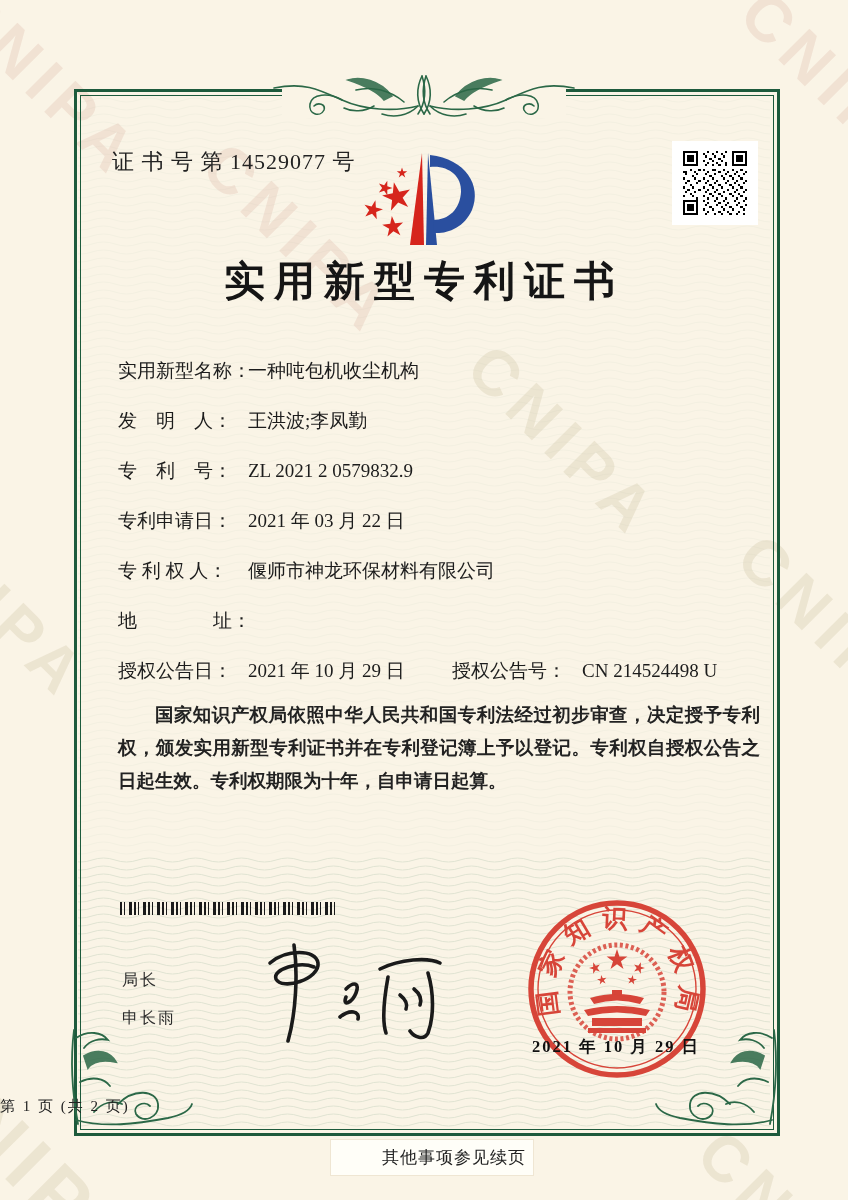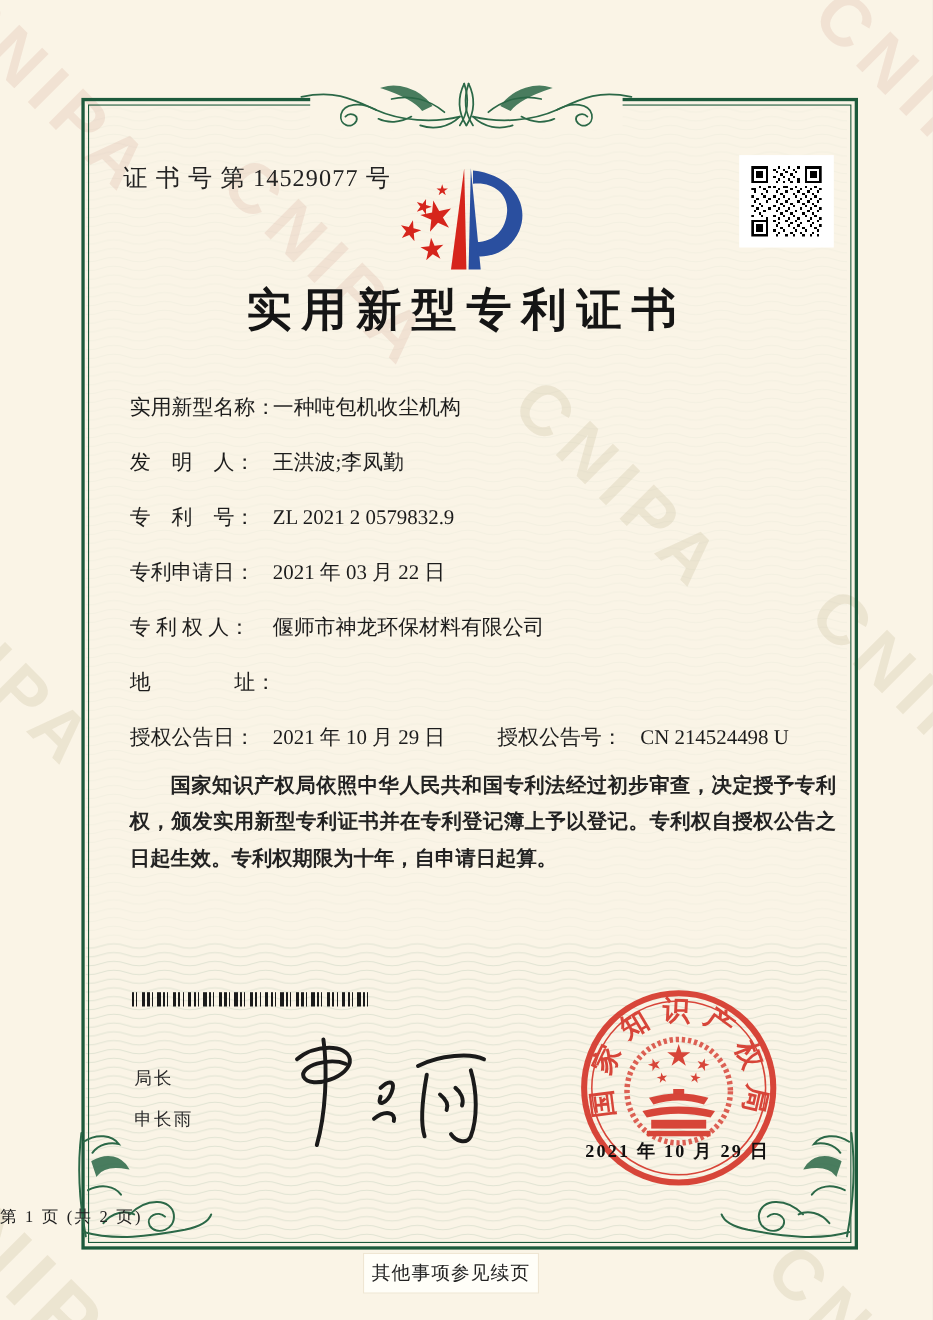--- a/index.html
+++ b/index.html
@@ -56,21 +56,21 @@
   .seal { position:absolute; left:522px; top:894px; }
   .seal-date {
     position:absolute; left:514px; top:1036px; width:204px; text-align:center;
     font-size:16.5px; letter-spacing:2px; color:#111; font-weight:bold;
   }
   .pageno { position:absolute; left:0; right:0; top:1097px; text-align:left; font-size:15px; letter-spacing:2px; color:#222; }
   .note-box {
     position:absolute; left:330px; top:1139px; width:158px; height:35px;
     background:#fffef8; border:1px solid #efe6d3;
     display:flex; align-items:center; justify-content:center;
-    font-size:17px; letter-spacing:1px; color:#222;
+    font-size:17px; letter-spacing:1px; color:#222;padding-left:44px;
   }
 </style>
 </head>
 <body>
 
 <div class="page">
 
   <svg class="waves" width="848" height="1200">
     <defs>
       <pattern id="wv" width="46" height="8" patternUnits="userSpaceOnUse">

